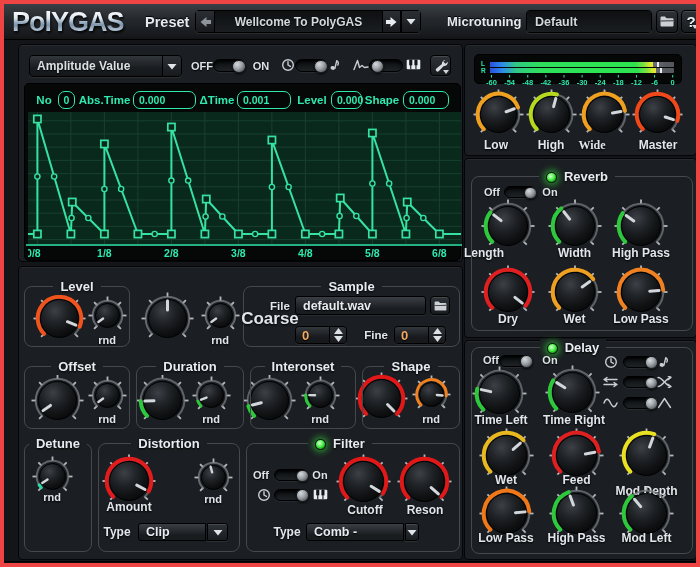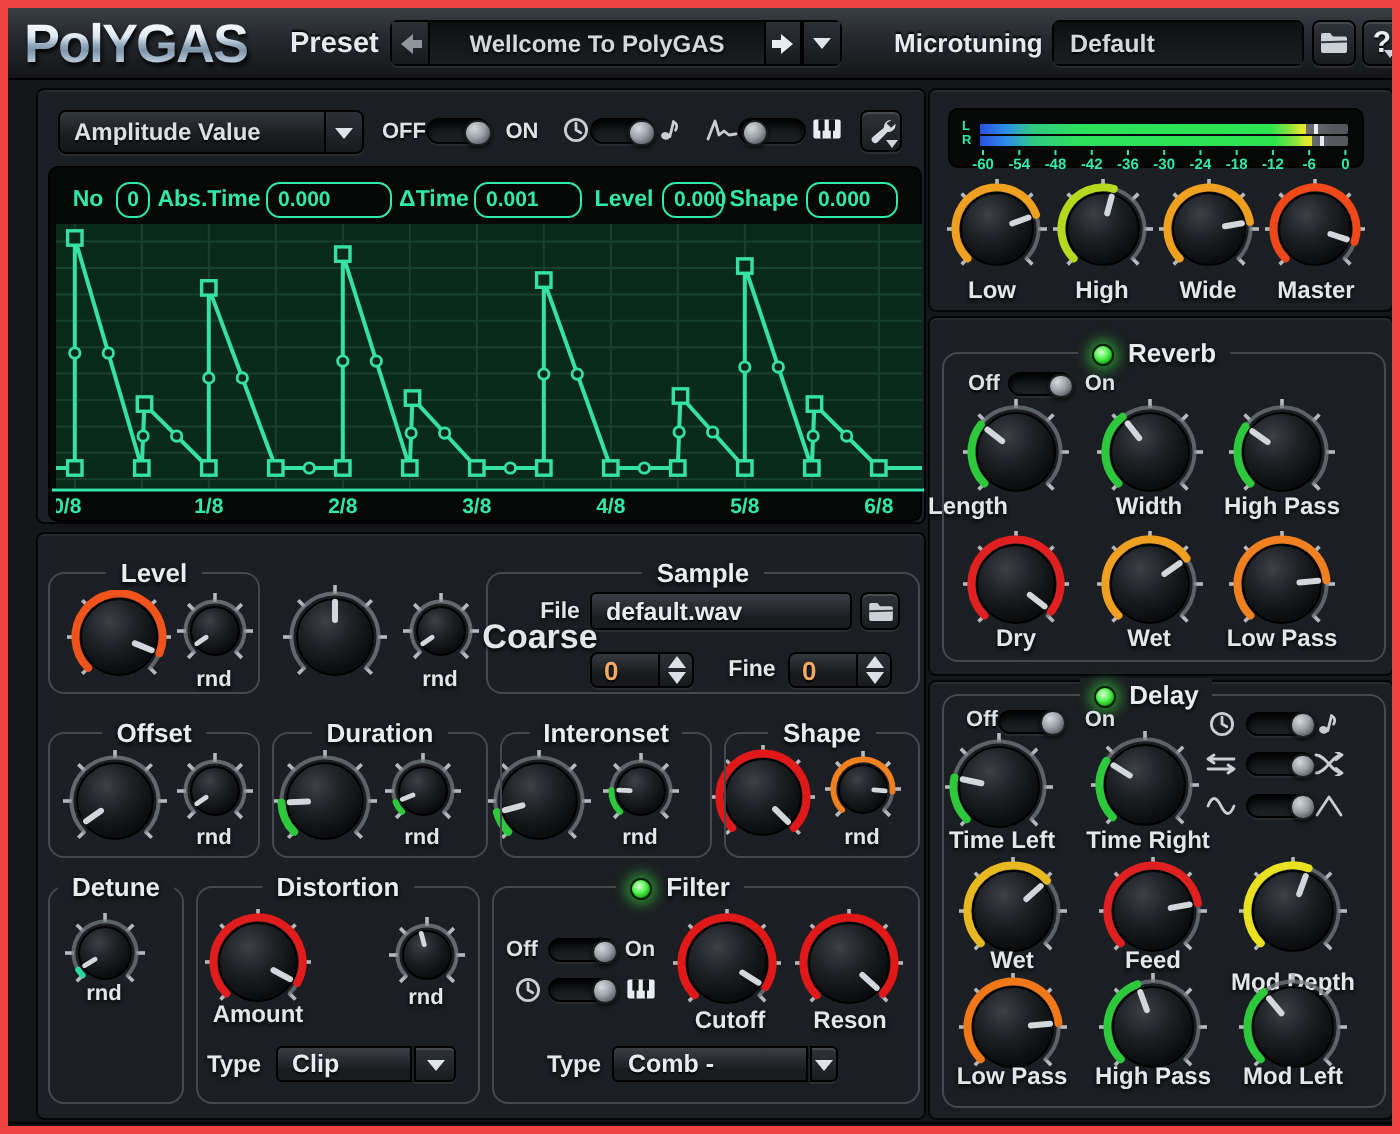--- a/index.html
+++ b/index.html
@@ -767,21 +767,21 @@
       <line x1="13.004310985675778" y1="13.004310985675774" x2="9.822330470336315" y2="9.822330470336311" stroke="#b4b9be" stroke-width="1.8"></line>
       <line x1="27.5" y1="7" x2="27.5" y2="2.5" stroke="#b4b9be" stroke-width="1.8"></line>
       <line x1="41.99568901432422" y1="13.004310985675774" x2="45.17766952966369" y2="9.822330470336311" stroke="#b4b9be" stroke-width="1.8"></line>
       <line x1="48" y1="27.5" x2="52.5" y2="27.5" stroke="#b4b9be" stroke-width="1.8"></line>
       <line x1="41.99568901432423" y1="41.99568901432422" x2="45.17766952966369" y2="45.17766952966369" stroke="#b4b9be" stroke-width="1.8"></line>
       <circle cx="27.5" cy="27.5" r="18" fill="url(#kg19)" stroke="#000" stroke-width="1"></circle>
       <path d="M 47.984001262653926 23.888117904527846 A 20.8 20.8 0 0 1 42.20782104868019 42.20782104868019" fill="none" stroke="#74797e" stroke-width="2" opacity="0.75" stroke-linecap="round"></path>
       <path d="M 12.79217895131981 42.20782104868019 A 20.8 20.8 0 1 1 47.984001262653926 23.888117904527846" fill="none" stroke="#f0a020" stroke-width="4" stroke-linecap="round"></path>
       <line x1="35.476942799398884" y1="26.093449760897865" x2="43.98568178542436" y2="24.593129505855586" stroke="#d2d7dc" stroke-width="3" stroke-linecap="round"></line>
     </svg>
-    <div class="klabel" style="position:absolute;left:600px;top:141px;">Wide</div>
+    <div class="klabel" style="position:absolute;left:588px;top:141px;font-family:Liberation Serif, serif;">Wide</div>
     <svg width="55" height="55" class="knob" style="left:626px;top:82.5px;">
       <defs>
         <radialGradient id="kg20" cx="38%" cy="30%" r="75%">
           <stop offset="0%" stop-color="#3d4147"></stop>
           <stop offset="38%" stop-color="#222529"></stop>
           <stop offset="75%" stop-color="#101214"></stop>
           <stop offset="100%" stop-color="#08090a"></stop>
         </radialGradient>
       </defs>
       <line x1="13.004310985675774" y1="41.99568901432422" x2="9.822330470336311" y2="45.17766952966369" stroke="#b4b9be" stroke-width="1.8"></line>

